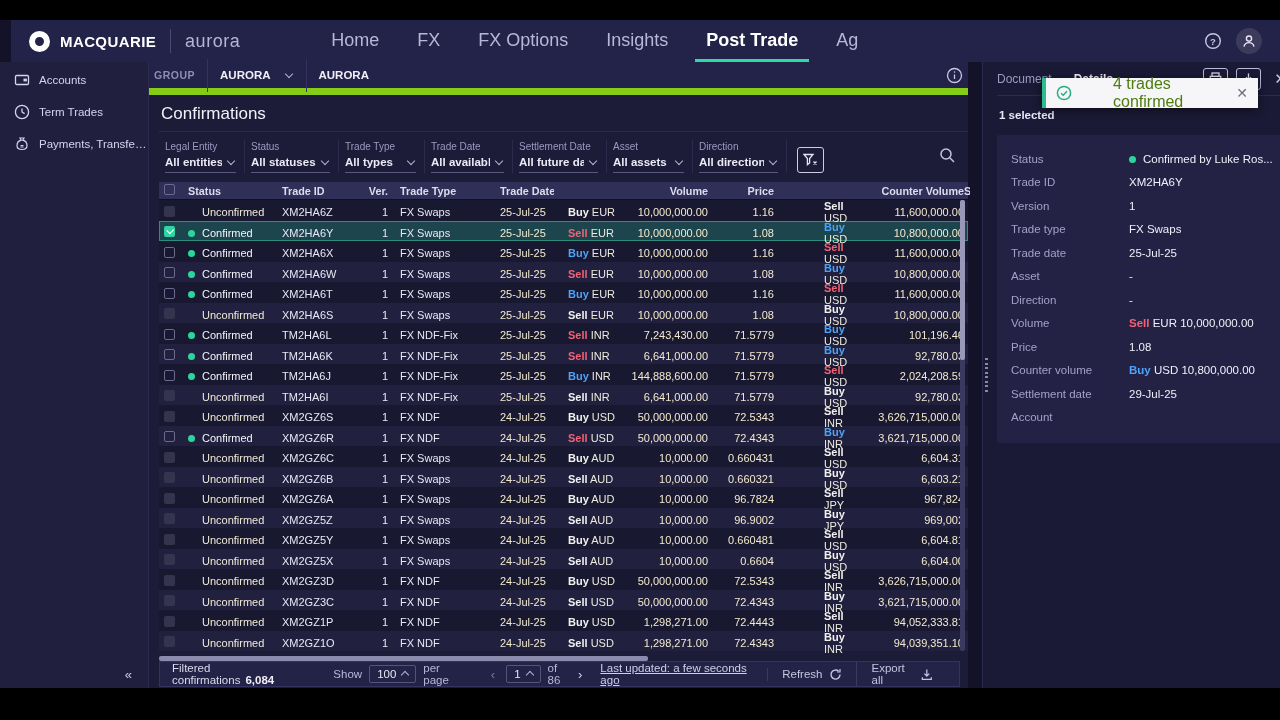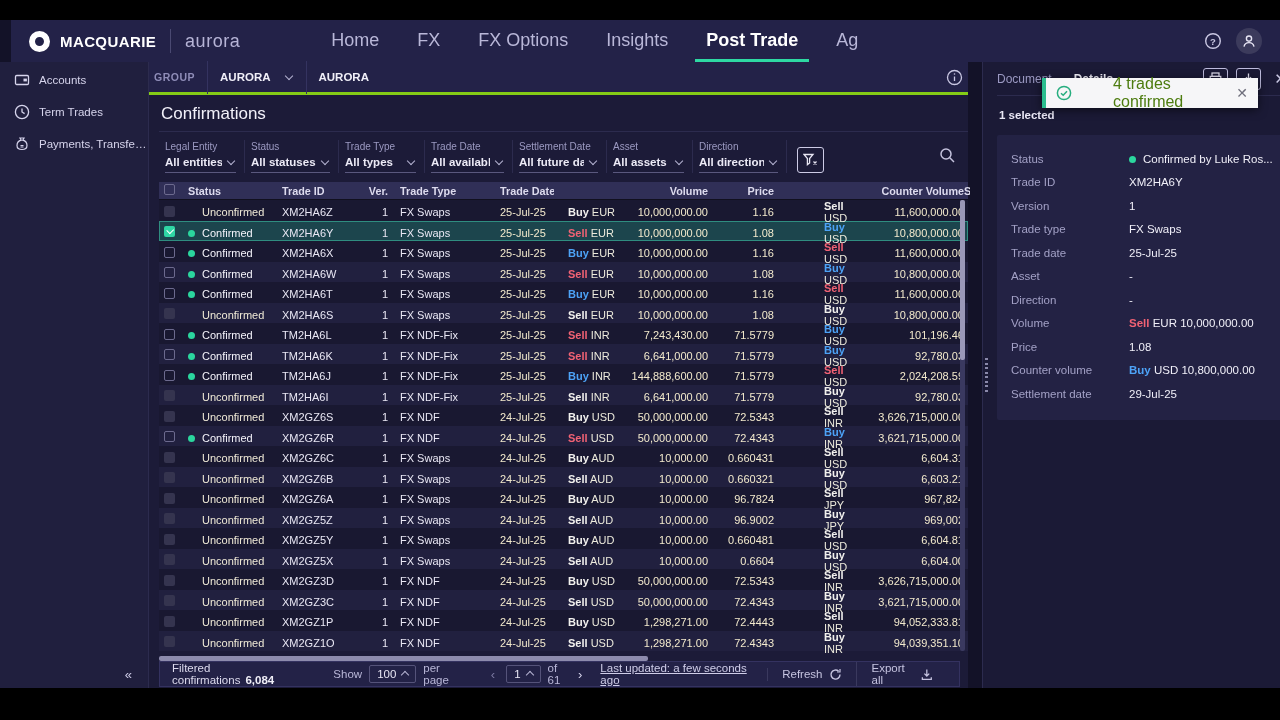--- a/index.html
+++ b/index.html
@@ -28,21 +28,21 @@
   .side-item { height:32px; display:flex; align-items:center; gap:9px; padding-left:14px; font-size:11.5px; color:#d6d4ec; cursor:pointer; white-space:nowrap; overflow:hidden; }
   .side-item .s-ico { flex:none; display:flex; color:#d6d4ec; }
   .side-item.active { background:#15142d; color:#2fe0ab; border-left:3px solid #2fe0ab; padding-left:11px; }
   .side-item.active .s-ico { color:#2fe0ab; }
   .side-item span.lbl { overflow:hidden; text-overflow:ellipsis; }
   .collapse { position:absolute; bottom:6px; right:16px; color:#cfcde8; font-size:13px; cursor:pointer; }
 
   .main { width:820px; flex:none; background:#1c1b38; display:flex; flex-direction:column; border-left:1px solid #2c2b4e; }
 
   
-  .groupbar { height:33px; background:#232248; border-bottom:3px solid #84cc16; display:flex; align-items:center; padding:0 5px; font-size:11.5px;justify-content:space-between; }
+  .groupbar { height:33px; background:#232248; border-bottom:7px solid #84cc16; display:flex; align-items:center; padding:0 5px; font-size:11.5px;justify-content:space-between; }
   .g-label { color:#8f8db8; font-weight:700; letter-spacing:.5px; font-size:10.5px; }
   .g-div { width:1px; height:33px; background:#343360; margin:0 12px; }
   .g-select { display:flex; align-items:center; gap:9px; color:#f0eff8; font-weight:700; cursor:pointer; }
   .g-context { color:#f0eff8; font-weight:700; }
   .g-info { margin-left:auto; color:#c9c7e2; display:flex; cursor:pointer; }
 
   .content { flex:1; display:flex; flex-direction:column; padding-left:10px; min-height:0; }
   .page-title { font-size:17px; font-weight:500; color:#f2f1fa; margin:9px 0 7px 2px; }
 
   
@@ -628,21 +628,21 @@
               <span class="chev up"></span>
             </span>
             <span>per page</span>
           </span>
           <span class="tf-sec">
             <span class="pag-arrow">‹</span>
             <span class="selbox">
               <span>1</span>
               <span class="chev up"></span>
             </span>
-            <span>of 61</span>
+            <span>of 86</span>
             <span class="pag-arrow nxt">›</span>
           </span>
           <span class="tf-right">
             <span class="tf-item tf-updated">Last updated: a few seconds ago</span>
             <span class="tf-item">
               <span>Refresh</span>
               <svg width="13" height="13" viewBox="0 0 13 13" fill="none" stroke="currentColor" stroke-width="1.4">
                 <path d="M11 6.5a4.5 4.5 0 1 1-1.4-3.2"></path>
                   <path d="M11 1v3h-3" stroke-width="1.2"></path>
               </svg>
@@ -729,20 +729,24 @@
             <div class="d-value">1.08</div>
           </div>
           <div class="d-row">
             <div class="d-label">Counter volume</div>
             <div class="d-value"><span class="dir buy">Buy</span> USD 10,800,000.00</div>
           </div>
           <div class="d-row">
             <div class="d-label">Settlement date</div>
             <div class="d-value">29-Jul-25</div>
           </div>
+          <div class="d-row">
+            <div class="d-label">Account</div>
+            <div class="d-value"></div>
+          </div>
         </div>
     </aside>
   </div>
 </div>
 
 <div class="toast" style="top:78px;">
   <svg width="16" height="16" viewBox="0 0 16 16" fill="none" stroke="#27ae7f" stroke-width="1.5">
     <circle cx="8" cy="8" r="6.6"></circle>
       <path d="M5 8.2 7.2 10.3 11 6.2"></path>
   </svg>

